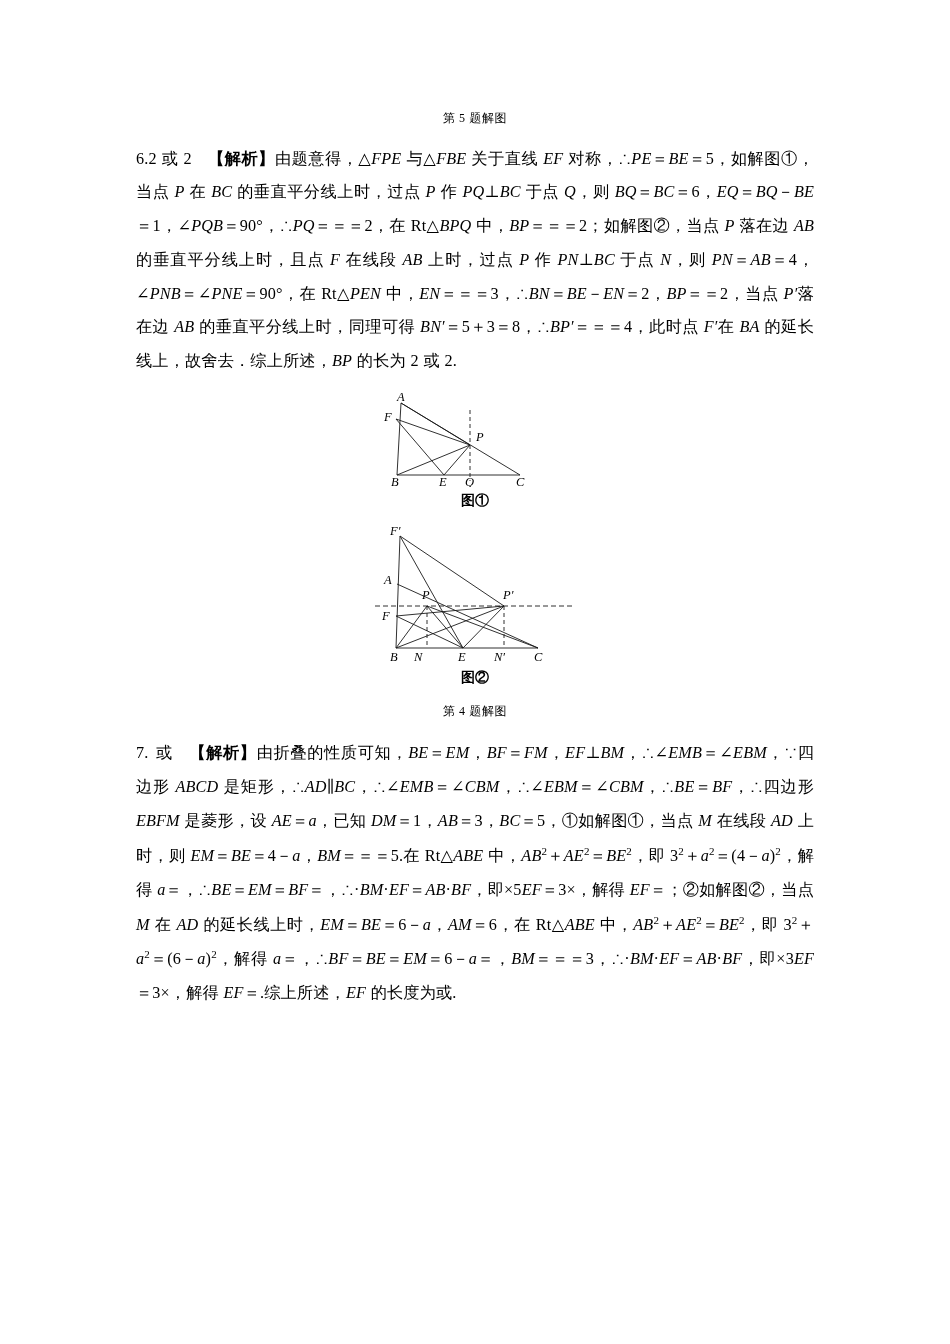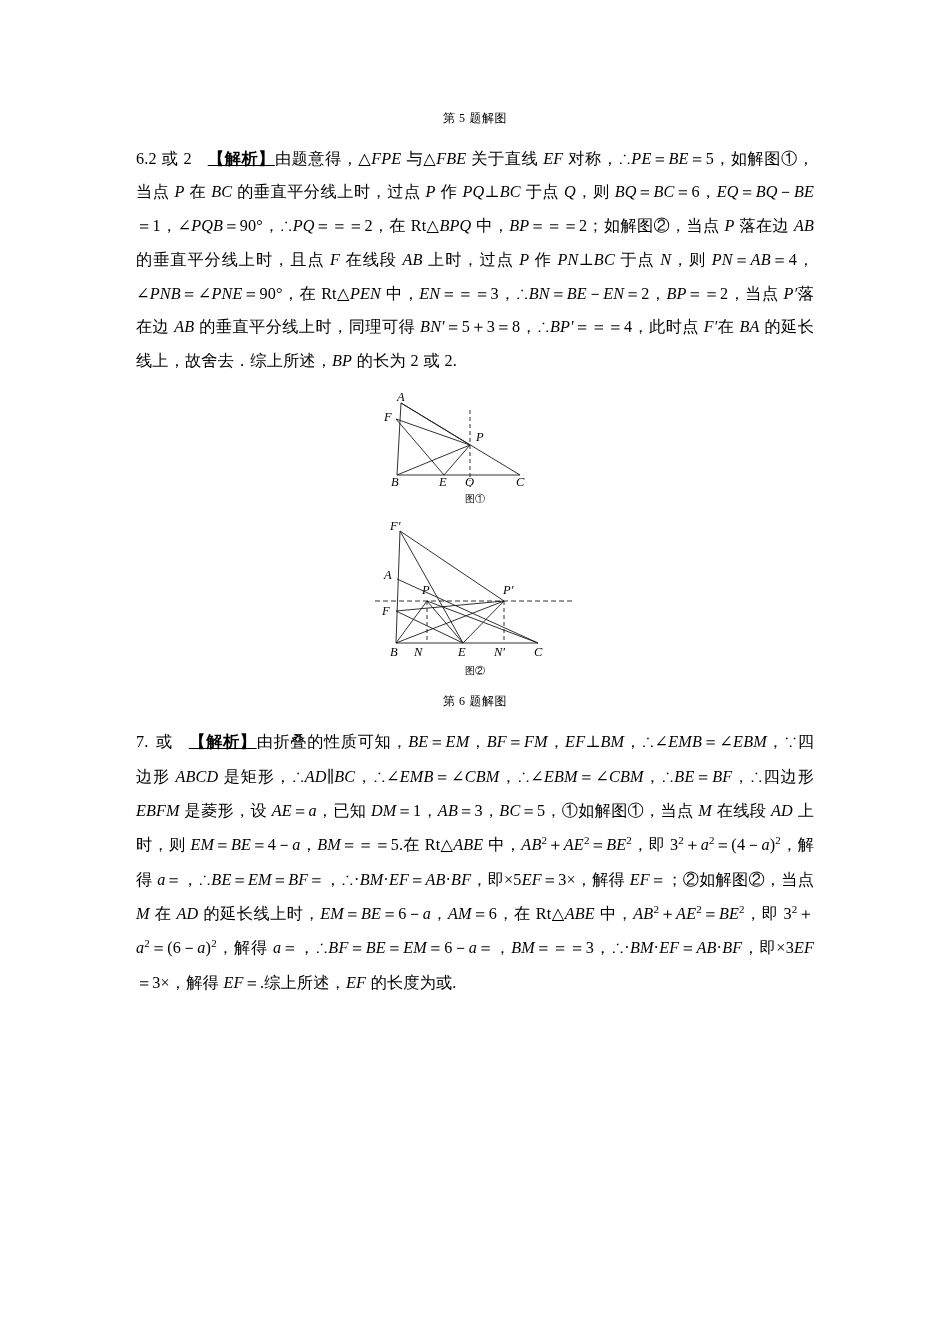--- a/index.html
+++ b/index.html
@@ -46,35 +46,36 @@
     margin: 0;
     letter-spacing: 0.15px;
     word-spacing: 0.5px;
   }
   .para.sec7 {
     line-height: 2.12;
   }
 
   
   .m { font-style: italic; font-family: "Liberation Serif","DejaVu Serif",serif; }
-  .bold { font-weight: bold; text-decoration: underline; }
+  .bold { font-weight: bold; }
   sup { font-size: 0.68em; vertical-align: super; line-height: 0; }
 
   .figwrap {
     width: 100%;
     display: block;
     text-align: center;
     margin: 10px 0 0 0;
   }
   .figwrap svg { display: inline-block; }
   .fig-label {
     text-align: center;
-    font-size: 10px;
+    font-size: 14px;
     margin: 1px 0 0 0;
     line-height: 1.3;
+    font-weight: bold;
   }
 
   .sp { display: inline-block; width: 16px; }
   .sp-sm { display: inline-block; width: 7px; }
 
   svg text {
     font-family: "Liberation Serif", "DejaVu Serif", serif;
     font-style: italic;
     font-size: 12.5px;
     fill: #000;
@@ -143,18 +144,18 @@
         <text x="12" y="96">F</text>
         <text x="20" y="137">B</text>
         <text x="44" y="137">N</text>
         <text x="88" y="137">E</text>
         <text x="124" y="137">N′</text>
         <text x="164" y="137">C</text>
       </svg>
       <div class="fig-label">图②</div>
     </div>
 
-    <div class="fig-caption" style="margin-top:16px;">第 6 题解图</div>
+    <div class="fig-caption" style="margin-top:16px;">第 4 题解图</div>
 
     <p class="para sec7"><span>7.</span><span class="sp-sm"></span><span>或</span><span class="sp"></span><span class="bold">【解析】</span><span>由折叠的性质可知，</span><span class="m">BE</span><span>＝</span><span class="m">EM</span><span>，</span><span class="m">BF</span><span>＝</span><span class="m">FM</span><span>，</span><span class="m">EF</span><span>⊥</span><span class="m">BM</span><span>，∴∠</span><span class="m">EMB</span><span>＝∠</span><span class="m">EBM</span><span>，∵四边形 </span><span class="m">ABCD</span><span> 是矩形，∴</span><span class="m">AD</span><span>∥</span><span class="m">BC</span><span>，∴∠</span><span class="m">EMB</span><span>＝∠</span><span class="m">CBM</span><span>，∴∠</span><span class="m">EBM</span><span>＝∠</span><span class="m">CBM</span><span>，∴</span><span class="m">BE</span><span>＝</span><span class="m">BF</span><span>，∴四边形 </span><span class="m">EBFM</span><span> 是菱形，设 </span><span class="m">AE</span><span>＝</span><span class="m">a</span><span>，已知 </span><span class="m">DM</span><span>＝1，</span><span class="m">AB</span><span>＝3，</span><span class="m">BC</span><span>＝5，①如解图①，当点 </span><span class="m">M</span><span> 在线段 </span><span class="m">AD</span><span> 上时，则 </span><span class="m">EM</span><span>＝</span><span class="m">BE</span><span>＝4－</span><span class="m">a</span><span>，</span><span class="m">BM</span><span>＝＝＝5.在 Rt</span><span class="m">△ABE</span><span> 中，</span><span class="m">AB</span><sup>2</sup><span>＋</span><span class="m">AE</span><sup>2</sup><span>＝</span><span class="m">BE</span><sup>2</sup><span>，即 3</span><sup>2</sup><span>＋</span><span class="m">a</span><sup>2</sup><span>＝(4－</span><span class="m">a</span><span>)</span><sup>2</sup><span>，解得 </span><span class="m">a</span><span>＝，∴</span><span class="m">BE</span><span>＝</span><span class="m">EM</span><span>＝</span><span class="m">BF</span><span>＝，∴·</span><span class="m">BM</span><span>·</span><span class="m">EF</span><span>＝</span><span class="m">AB</span><span>·</span><span class="m">BF</span><span>，即×5</span><span class="m">EF</span><span>＝3×，解得 </span><span class="m">EF</span><span>＝；②如解图②，当点 </span><span class="m">M</span><span> 在 </span><span class="m">AD</span><span> 的延长线上时，</span><span class="m">EM</span><span>＝</span><span class="m">BE</span><span>＝6－</span><span class="m">a</span><span>，</span><span class="m">AM</span><span>＝6，在 Rt</span><span class="m">△ABE</span><span> 中，</span><span class="m">AB</span><sup>2</sup><span>＋</span><span class="m">AE</span><sup>2</sup><span>＝</span><span class="m">BE</span><sup>2</sup><span>，即 3</span><sup>2</sup><span>＋</span><span class="m">a</span><sup>2</sup><span>＝(6－</span><span class="m">a</span><span>)</span><sup>2</sup><span>，解得 </span><span class="m">a</span><span>＝，∴</span><span class="m">BF</span><span>＝</span><span class="m">BE</span><span>＝</span><span class="m">EM</span><span>＝6－</span><span class="m">a</span><span>＝，</span><span class="m">BM</span><span>＝＝＝3，∴·</span><span class="m">BM</span><span>·</span><span class="m">EF</span><span>＝</span><span class="m">AB</span><span>·</span><span class="m">BF</span><span>，即×3</span><span class="m">EF</span><span>＝3×，解得 </span><span class="m">EF</span><span>＝.综上所述，</span><span class="m">EF</span><span> 的长度为或.</span></p>
 
   </div>
 </div>
 
 </body></html>

